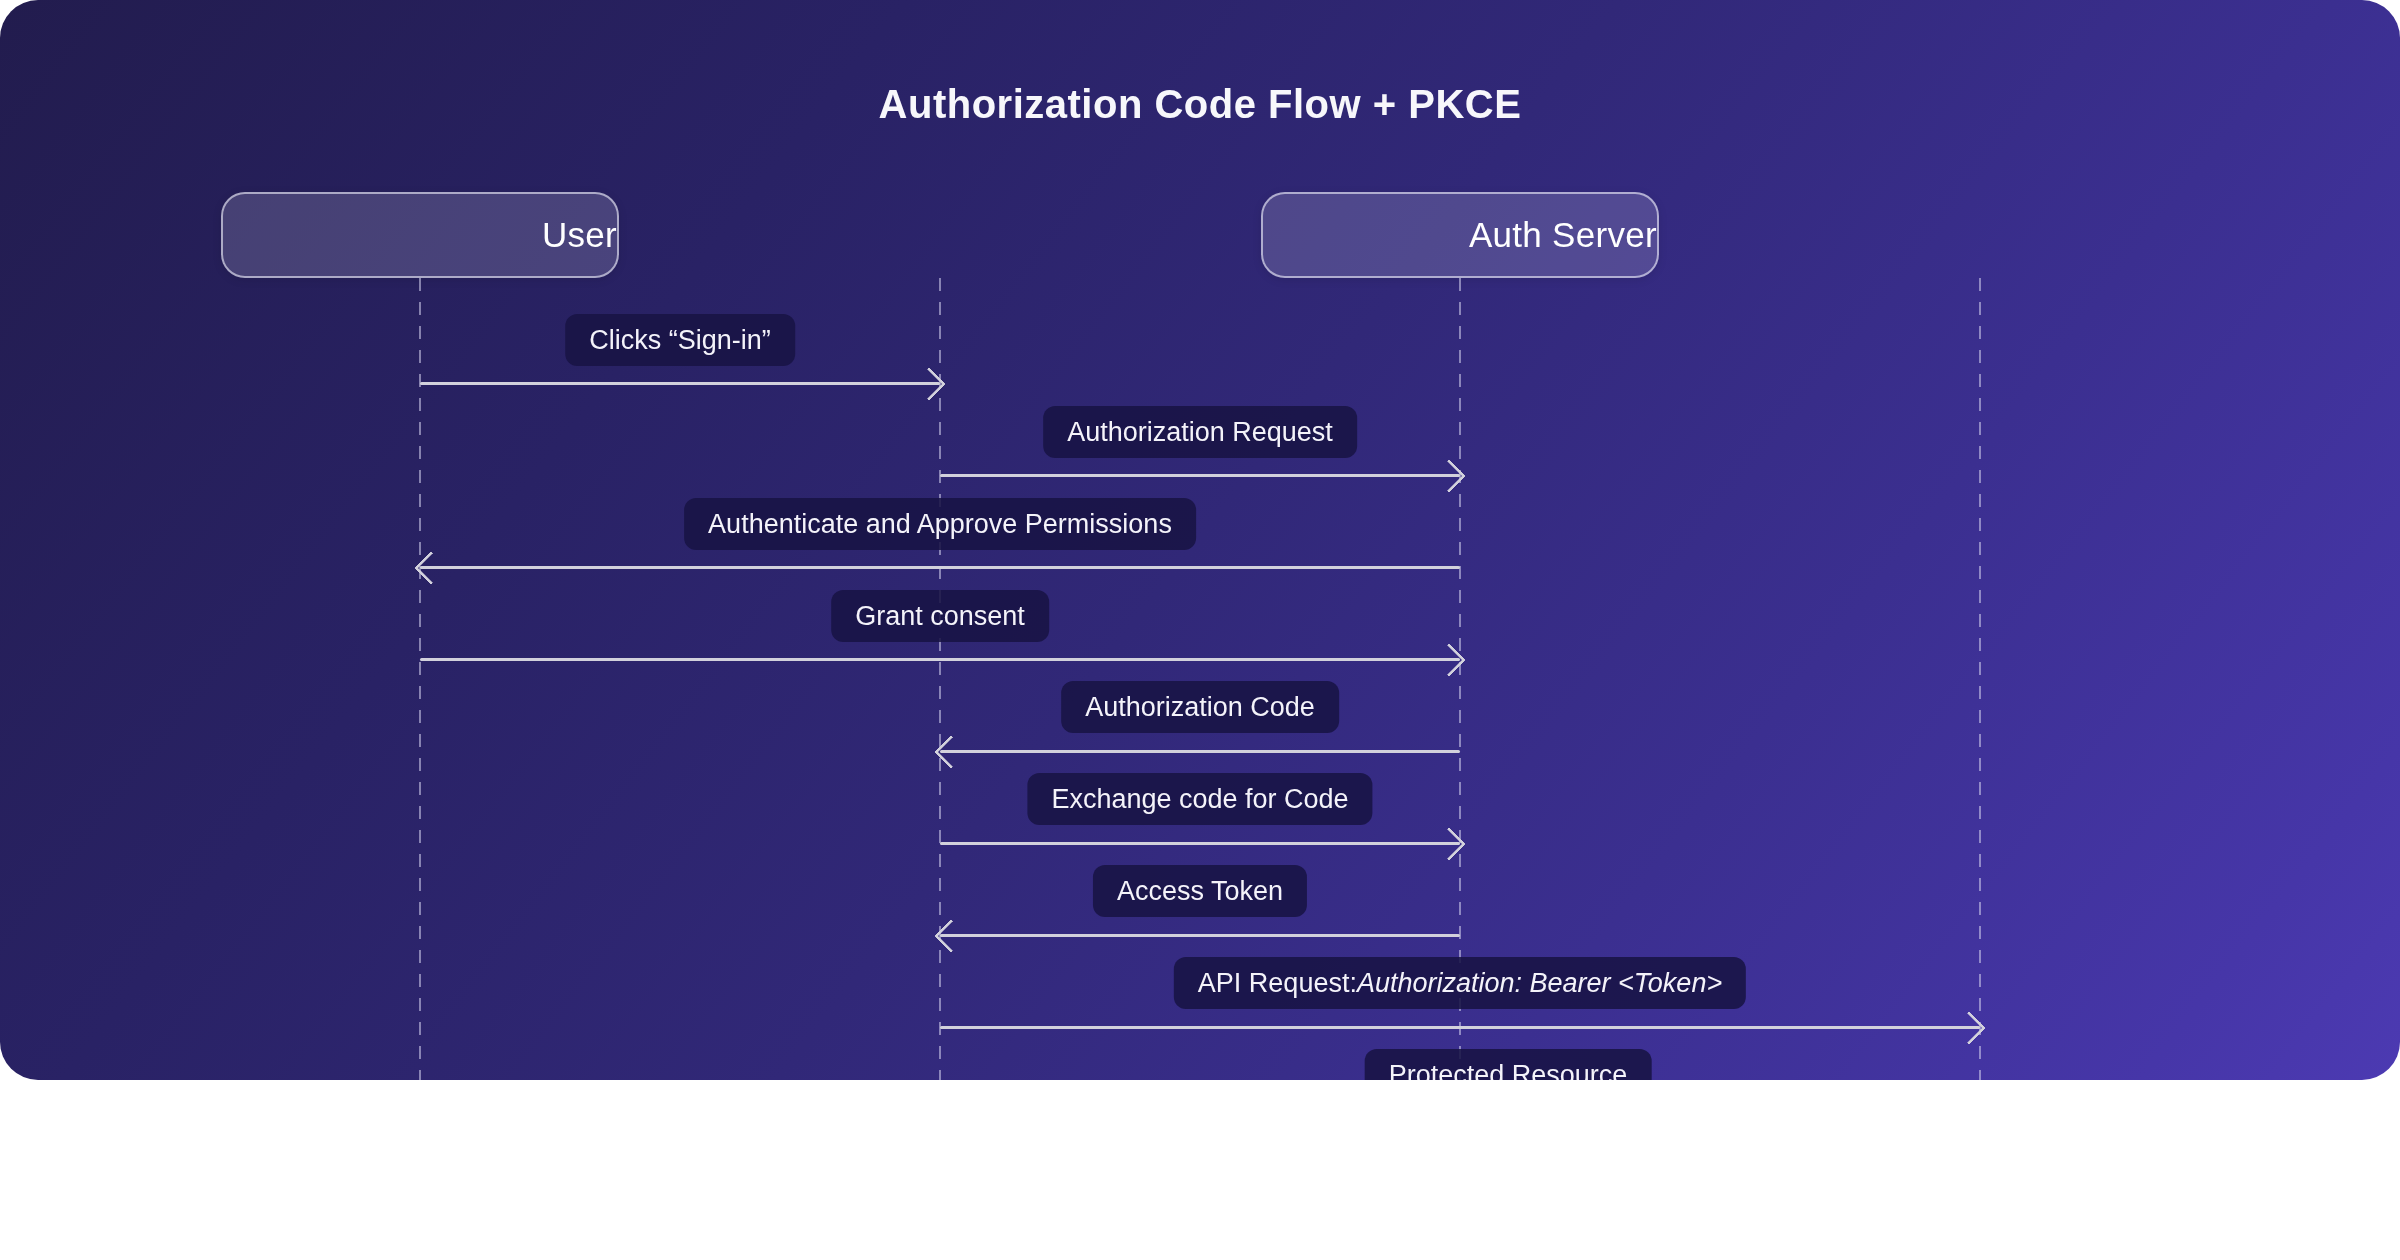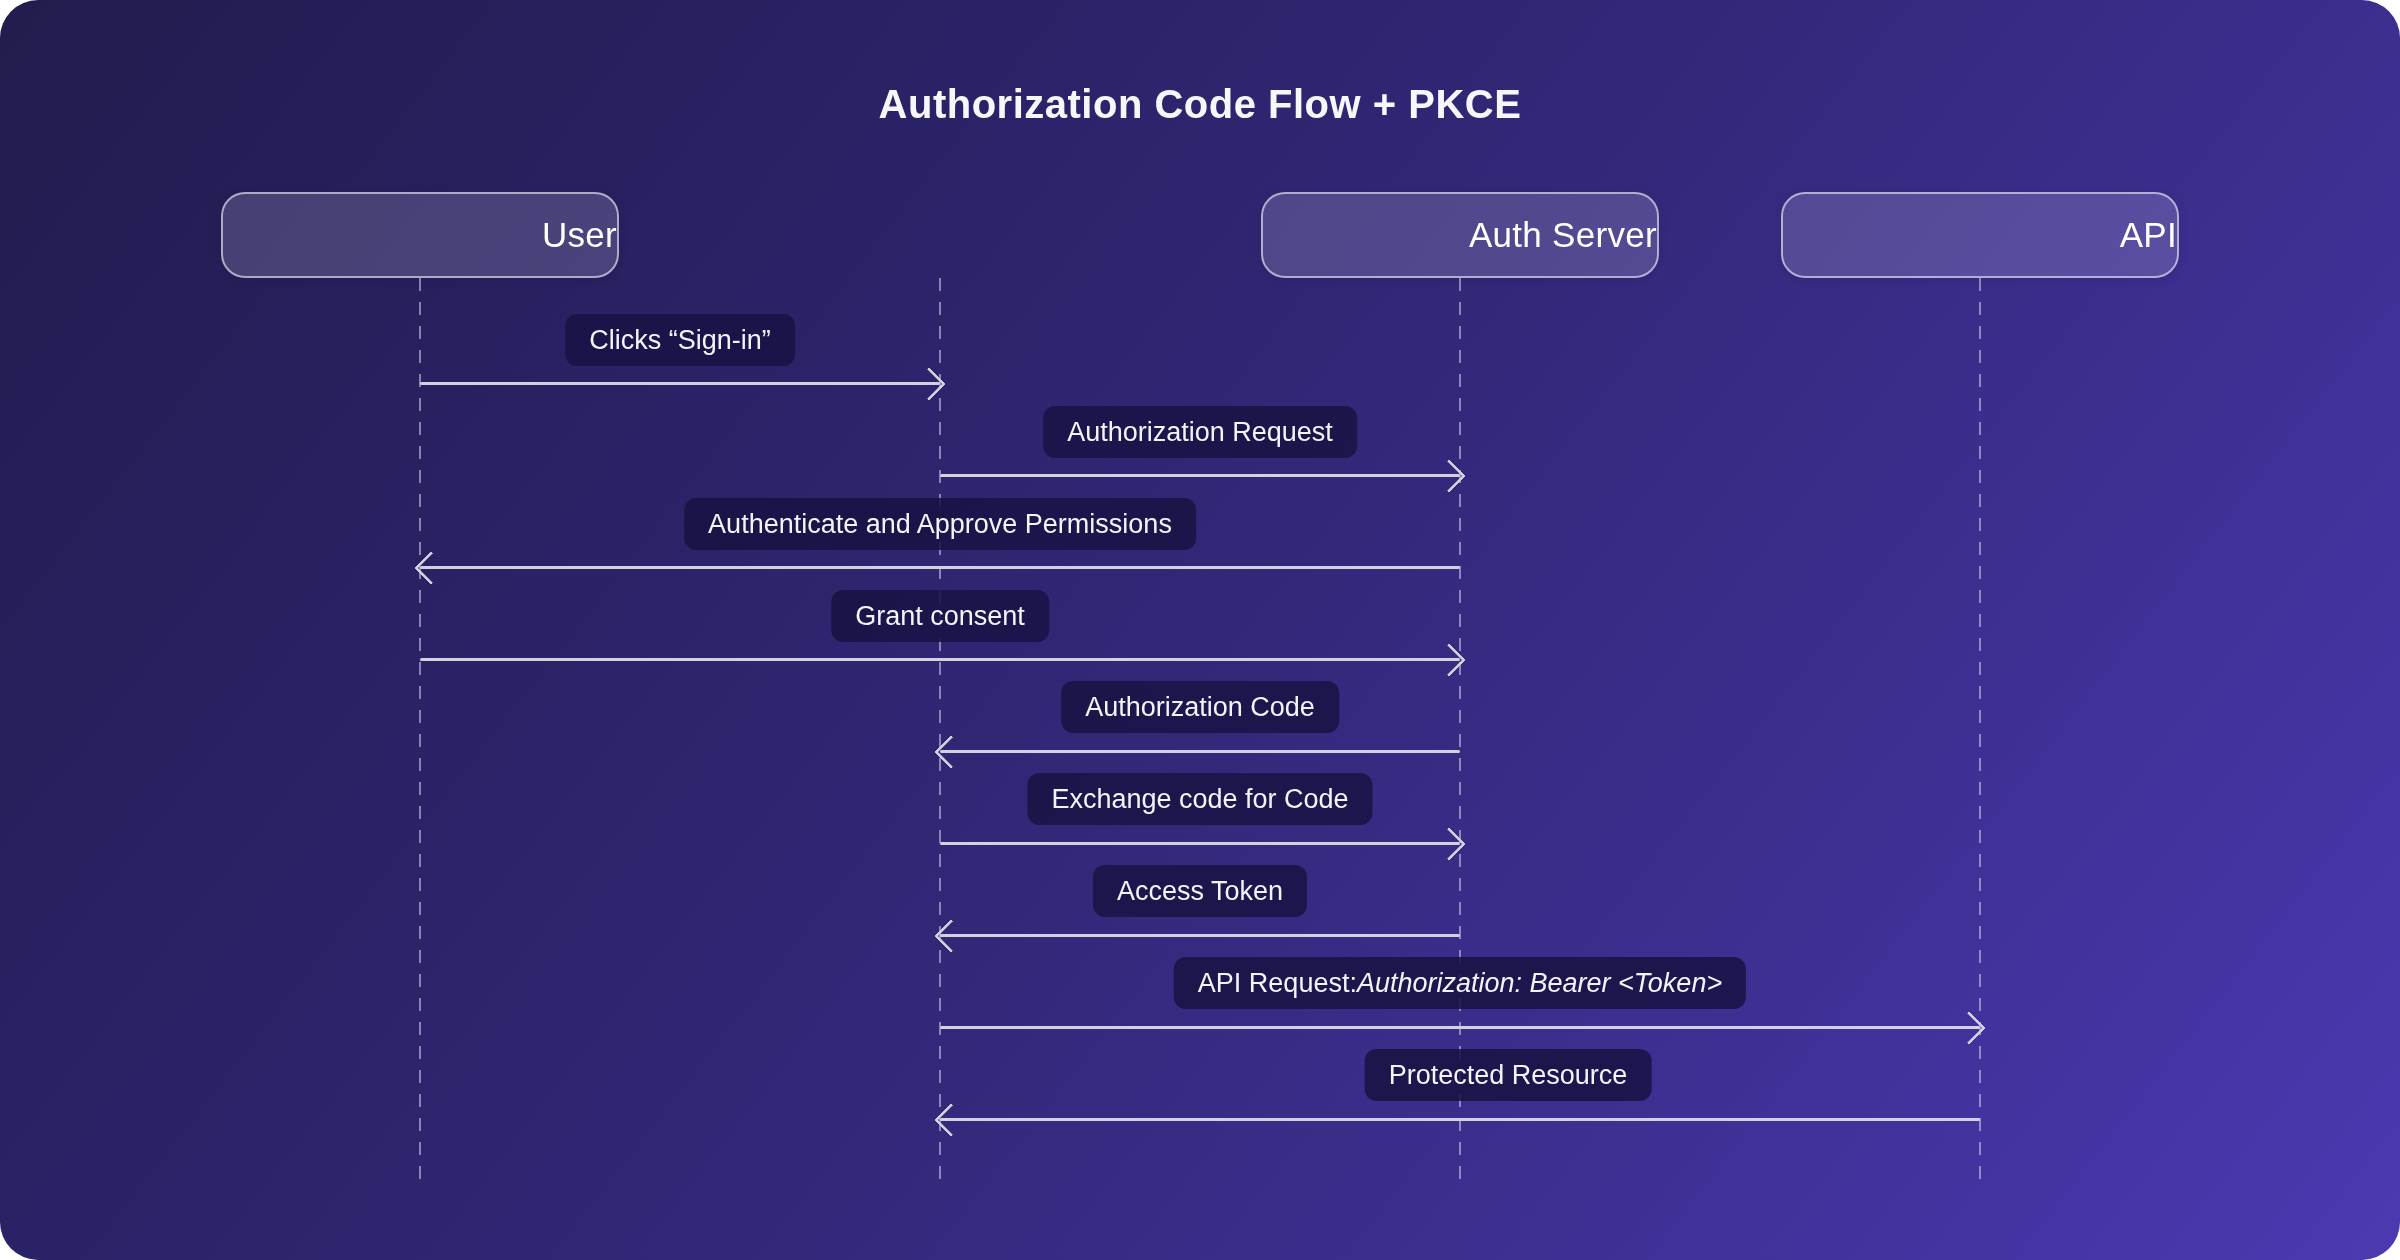--- a/index.html
+++ b/index.html
@@ -1,18 +1,18 @@
 <!DOCTYPE html>
 <html><head>
 <meta charset="utf-8">
 <style>
   html,body{margin:0;padding:0;background:#ffffff;}
   body{width:2400px;height:1260px;font-family:"Liberation Sans","DejaVu Sans",sans-serif;}
   .canvas{
-    position:relative;width:2400px;height:1260px;border-radius:38px;overflow:hidden;
+    position:relative;width:2400px;height:1080px;border-radius:38px;overflow:hidden;
     background:linear-gradient(128deg,#221c4e 0%,#292265 28%,#312878 50%,#3b2f90 72%,#4636a8 92%,#4c3ab2 100%);
   }
   .title{
     position:absolute;left:0;top:82px;width:100%;text-align:center;
     color:#f7f7fb;font-size:40px;font-weight:700;letter-spacing:.5px;margin:0;
   }
   .actor{
     position:absolute;top:192px;width:398px;height:86px;box-sizing:border-box;
     background:rgba(235,235,255,0.17);
     border:2px solid rgba(240,240,252,0.60);
@@ -48,23 +48,20 @@
 
 <div class="canvas">
 
   <h1 class="title">Authorization Code Flow + PKCE</h1>
 
   <div class="actor" style="left:221px">
     <span>User</span>
   </div>
   <div class="actor" style="left:1261px">
     <span>Auth Server</span>
-  </div>
-  <div class="actor" style="left:1781px">
-    <span>API</span>
   </div>
 
   <div class="lifeline" style="left:419px"></div>
   <div class="lifeline" style="left:939px"></div>
   <div class="lifeline" style="left:1459px"></div>
   <div class="lifeline" style="left:1979px"></div>
 
   <div>
     <div class="pill" style="left:680px;top:314px">
       <span>Clicks “Sign-in”</span>

